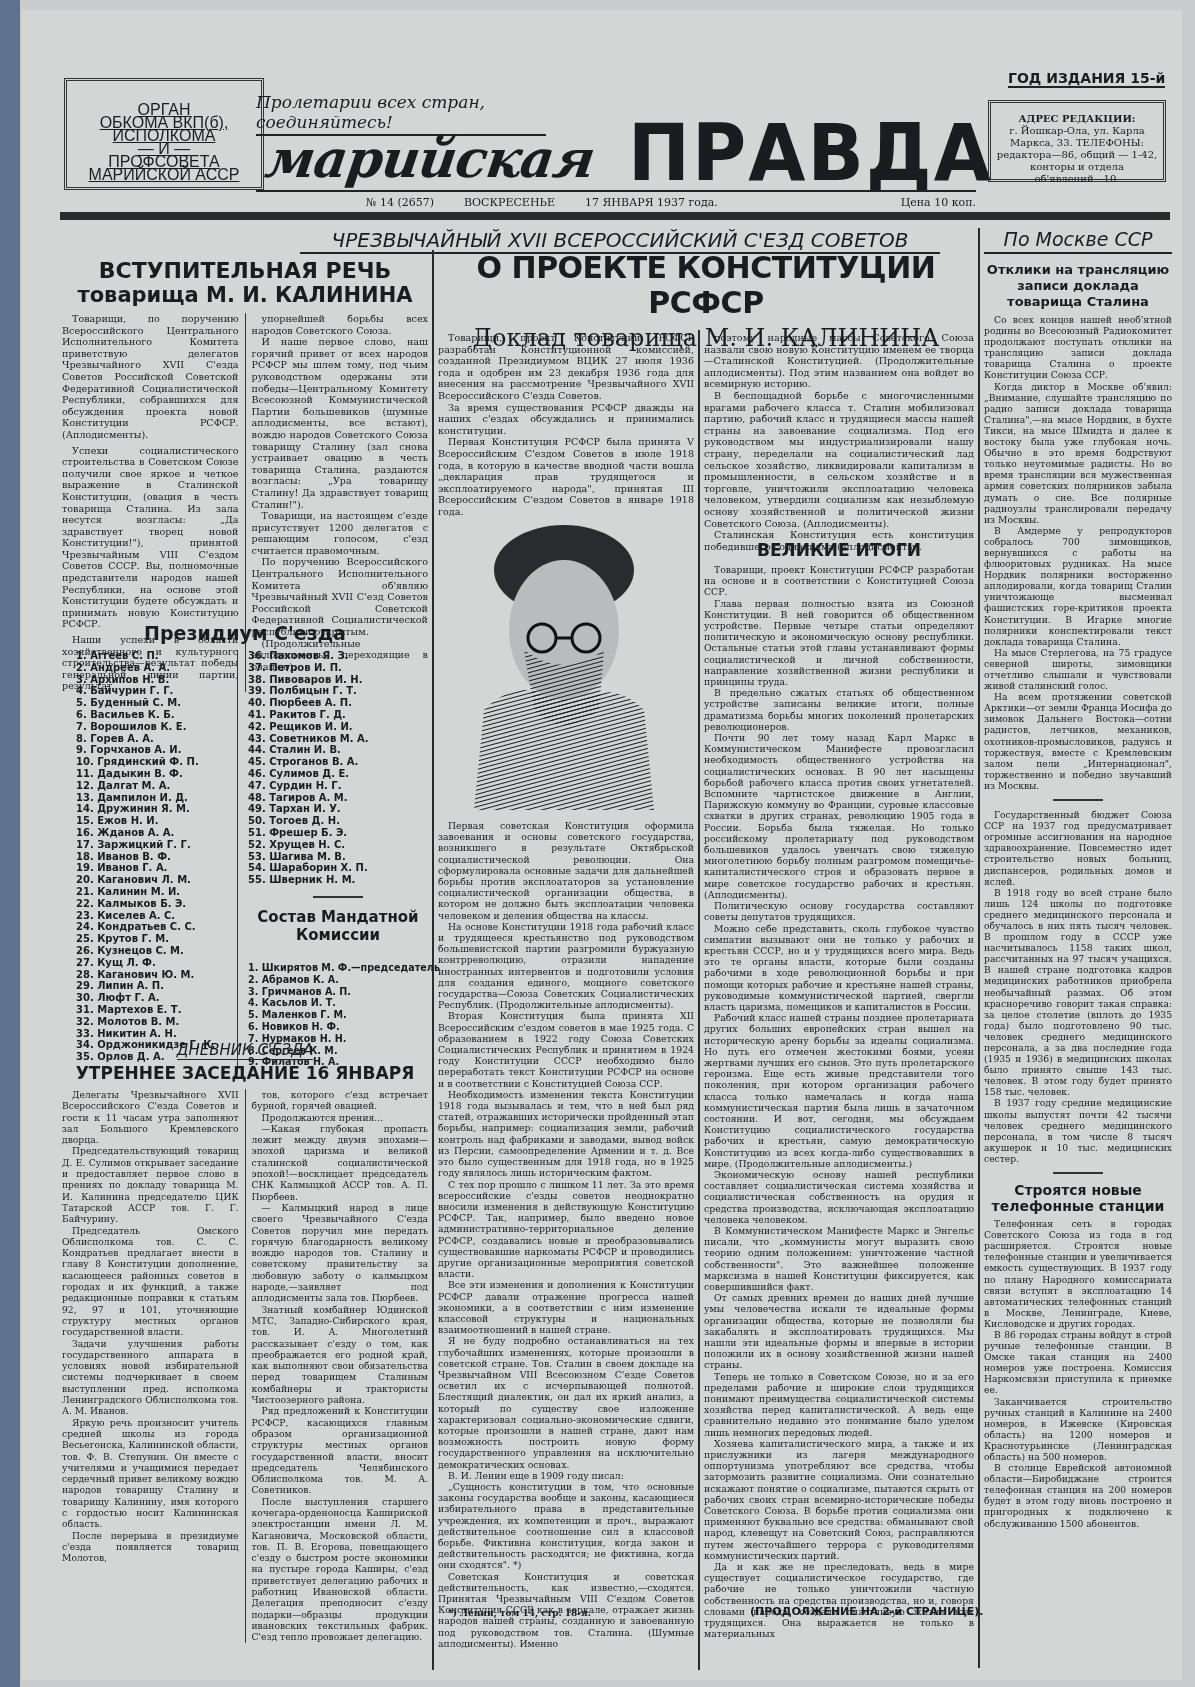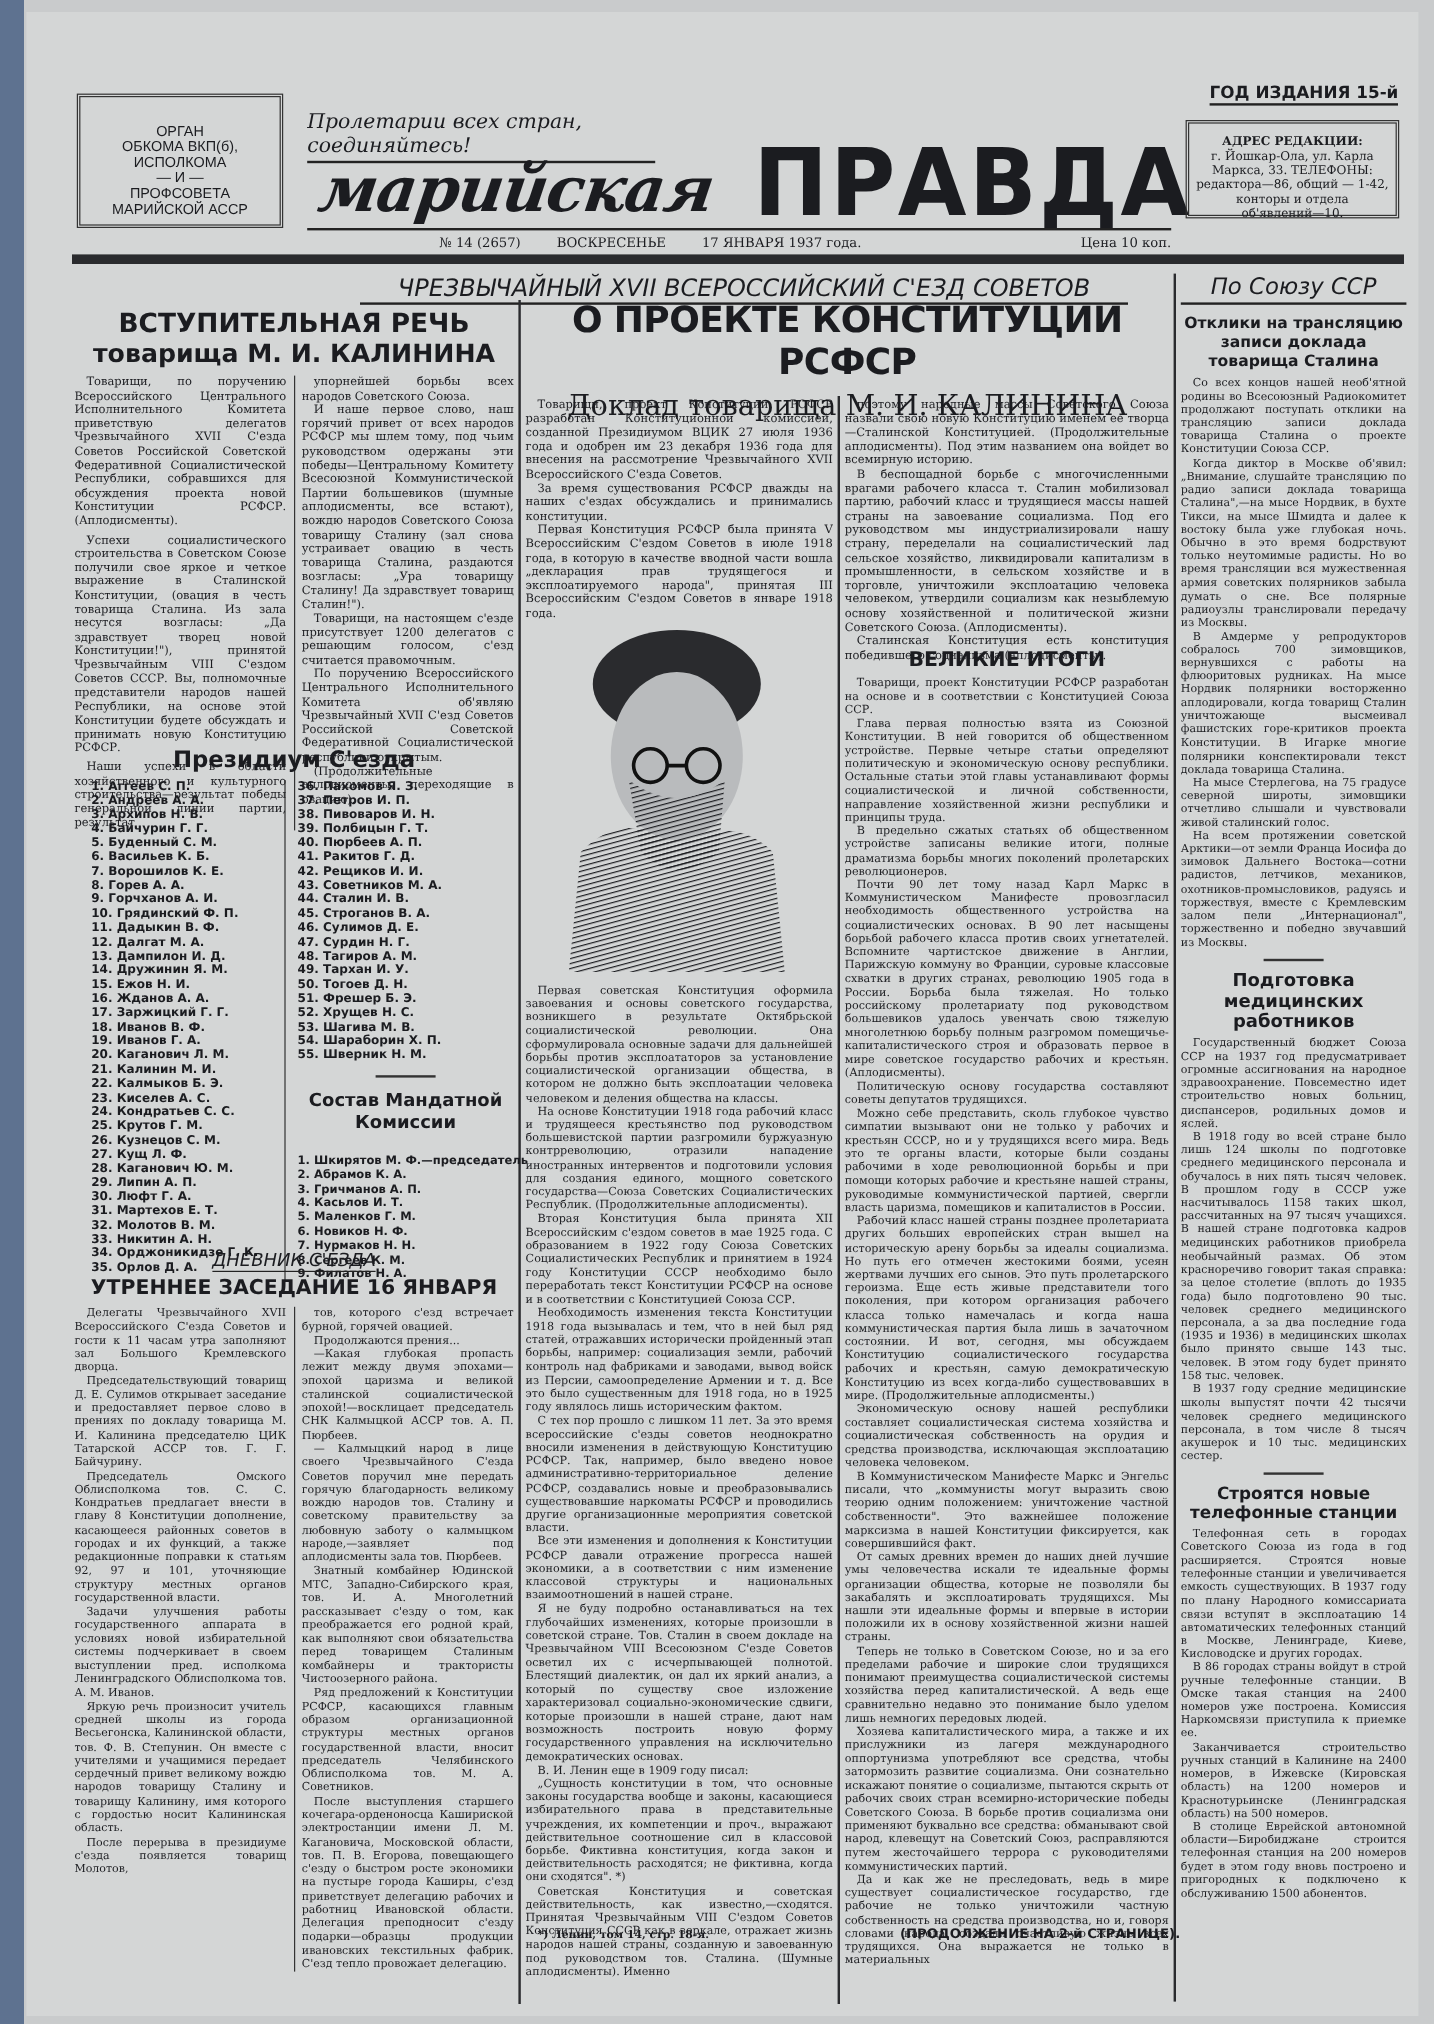--- a/index.html
+++ b/index.html
@@ -1,20 +1,20 @@
 <!DOCTYPE html>
 <html><head>
 <meta charset="utf-8">
 <style>
   html,body{margin:0;padding:0;}
   body{width:1195px;height:1687px;background:#c9cbcc;font-family:"DejaVu Serif",serif;color:#1b1c20;position:relative;overflow:hidden;}
   .paper{position:absolute;left:22px;top:10px;width:1160px;height:1670px;background:#d4d6d6;}
   .edge{position:absolute;left:0;top:0;width:20px;height:1687px;background:#5e7290;}
   .abs{position:absolute;}
-  .organ{left:64px;top:78px;width:172px;height:112px;border:3px double #333;text-align:center;font-family:"Liberation Sans",sans-serif;font-size:12px;line-height:13px;padding-top:22px;box-sizing:border-box;}
+  .organ{left:64px;top:78px;width:200px;height:112px;border:3px double #333;text-align:center;font-family:"Liberation Sans",sans-serif;font-size:16px;line-height:13px;padding-top:22px;box-sizing:border-box;text-decoration:underline;}
   .slogan{left:256px;top:92px;font-style:italic;font-size:17px;font-family:"DejaVu Serif",serif;border-bottom:2px solid #222;width:290px;padding-bottom:2px;}
   .title{left:256px;top:118px;width:720px;height:80px;}
   .title-script{position:absolute;left:10px;top:10px;font-size:52px;font-style:italic;font-weight:bold;font-family:"DejaVu Serif",serif;letter-spacing:-1px;transform:skewX(-8deg);}
   .title-block{position:absolute;left:372px;top:-8px;font-size:74px;font-weight:bold;font-family:"DejaVu Sans",sans-serif;letter-spacing:2px;transform:scaleY(1.05);}
   .issue-line{left:256px;top:190px;width:720px;border-top:2px solid #222;font-size:11px;display:flex;gap:30px;padding-top:4px;font-family:"DejaVu Serif",serif;}
   .issue-line span.price{margin-left:auto;}
   .year{left:1008px;top:70px;font-weight:bold;font-size:14px;font-family:"DejaVu Sans",sans-serif;border-bottom:2px solid #222;}
   .address{left:988px;top:100px;width:178px;height:82px;border:3px double #333;font-size:10px;line-height:12px;text-align:center;padding-top:10px;box-sizing:border-box;font-family:"DejaVu Serif",serif;font-weight:bold;}
   .heavybar{left:60px;top:212px;width:1110px;height:8px;background:#2a2b2e;}
   .sectionhead{left:300px;top:228px;width:640px;font-style:italic;font-family:"DejaVu Sans",sans-serif;font-size:20px;border-bottom:2px solid #222;text-align:center;}
@@ -262,35 +262,30 @@
       <p>Теперь не только в Советском Союзе, но и за его пределами рабочие и широкие слои трудящихся понимают преимущества социалистической системы хозяйства перед капиталистической. А ведь еще сравнительно недавно это понимание было уделом лишь немногих передовых людей.</p>
       <p>Хозяева капиталистического мира, а также и их прислужники из лагеря международного оппортунизма употребляют все средства, чтобы затормозить развитие социализма. Они сознательно искажают понятие о социализме, пытаются скрыть от рабочих своих стран всемирно-исторические победы Советского Союза. В борьбе против социализма они применяют буквально все средства: обманывают свой народ, клевещут на Советский Союз, расправляются путем жесточайшего террора с руководителями коммунистических партий.</p>
       <p>Да и как же не преследовать, ведь в мире существует социалистическое государство, где рабочие не только уничтожили частную собственность на средства производства, но и, говоря словами народа, создали счастливую жизнь всех трудящихся. Она выражается не только в материальных</p>
     </div>
 </div>
 
 <div class="abs" style="left:448px;top:1608px;font-size:9px;font-weight:bold;">*) Ленин, том 14, стр. 18-я.</div>
 <div class="abs" style="left:750px;top:1605px;font-size:11px;font-weight:bold;font-family:'DejaVu Sans',sans-serif;">(ПРОДОЛЖЕНИЕ НА 2-й СТРАНИЦЕ).</div>
 
 <div class="abs" style="left:984px;top:228px;width:188px;">
-  <div style="text-align:center;font-style:italic;font-family:'DejaVu Sans',sans-serif;font-size:19px;border-bottom:2px solid #222;padding-bottom:2px;">По Союзу ССР</div>
+  <div style="text-align:center;font-style:italic;font-family:'DejaVu Sans',sans-serif;font-size:19px;border-bottom:2px solid #222;padding-bottom:2px;">По Москве ССР</div>
   <h3 class="hd1" style="font-size:13px;line-height:16px;margin-top:8px;">Отклики на трансляцию записи доклада товарища Сталина</h3>
   <div class="col" style="margin-top:4px;font-size:9.2px;line-height:11.1px;" id="ra1">
       <p>Со всех концов нашей необ'ятной родины во Всесоюзный Радиокомитет продолжают поступать отклики на трансляцию записи доклада товарища Сталина о проекте Конституции Союза ССР.</p>
       <p>Когда диктор в Москве об'явил: „Внимание, слушайте трансляцию по радио записи доклада товарища Сталина",—на мысе Нордвик, в бухте Тикси, на мысе Шмидта и далее к востоку была уже глубокая ночь. Обычно в это время бодрствуют только неутомимые радисты. Но во время трансляции вся мужественная армия советских полярников забыла думать о сне. Все полярные радиоузлы транслировали передачу из Москвы.</p>
       <p>В Амдерме у репродукторов собралось 700 зимовщиков, вернувшихся с работы на флюоритовых рудниках. На мысе Нордвик полярники восторженно аплодировали, когда товарищ Сталин уничтожающе высмеивал фашистских горе-критиков проекта Конституции. В Игарке многие полярники конспектировали текст доклада товарища Сталина.</p>
       <p>На мысе Стерлегова, на 75 градусе северной широты, зимовщики отчетливо слышали и чувствовали живой сталинский голос.</p>
       <p>На всем протяжении советской Арктики—от земли Франца Иосифа до зимовок Дальнего Востока—сотни радистов, летчиков, механиков, охотников-промысловиков, радуясь и торжествуя, вместе с Кремлевским залом пели „Интернационал", торжественно и победно звучавший из Москвы.</p>
     </div>
   <div style="width:50px;height:2px;background:#333;margin:8px auto;"></div>
-  <h3 class="hd1" style="font-size:15px;line-height:17px;">
-    <div>Подготовка</div>
-    <div>медицинских</div>
-    <div>работников</div>
-  </h3>
   <div class="col" style="margin-top:4px;font-size:9.2px;line-height:11.1px;" id="ra2">
       <p>Государственный бюджет Союза ССР на 1937 год предусматривает огромные ассигнования на народное здравоохранение. Повсеместно идет строительство новых больниц, диспансеров, родильных домов и яслей.</p>
       <p>В 1918 году во всей стране было лишь 124 школы по подготовке среднего медицинского персонала и обучалось в них пять тысяч человек. В прошлом году в СССР уже насчитывалось 1158 таких школ, рассчитанных на 97 тысяч учащихся. В нашей стране подготовка кадров медицинских работников приобрела необычайный размах. Об этом красноречиво говорит такая справка: за целое столетие (вплоть до 1935 года) было подготовлено 90 тыс. человек среднего медицинского персонала, а за два последние года (1935 и 1936) в медицинских школах было принято свыше 143 тыс. человек. В этом году будет принято 158 тыс. человек.</p>
       <p>В 1937 году средние медицинские школы выпустят почти 42 тысячи человек среднего медицинского персонала, в том числе 8 тысяч акушерок и 10 тыс. медицинских сестер.</p>
     </div>
   <div style="width:50px;height:2px;background:#333;margin:8px auto;"></div>
   <h3 class="hd1" style="font-size:14px;line-height:16px;">
     <div>Строятся новые</div>
     <div>телефонные станции</div>
   </h3>

